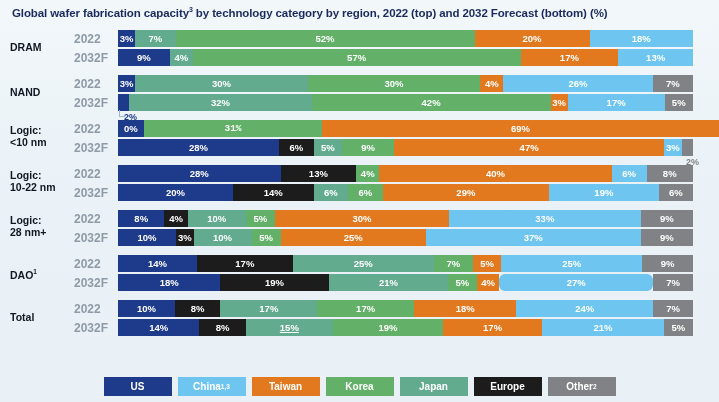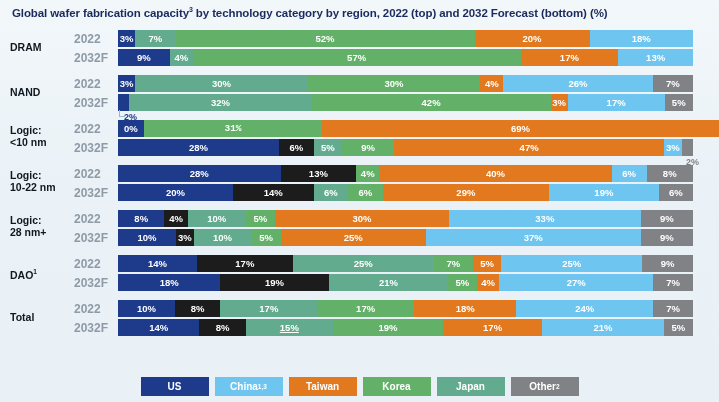--- a/index.html
+++ b/index.html
@@ -233,21 +233,21 @@
           </div>
         </div>
         <div class="row" style="position: absolute; left: 0px; right: 0px; top: 19px;">
           <div class="yearlabel">2032F</div>
           <div class="bar">
             <div class="seg" style="background: rgb(30, 58, 138); width: 17.8218%; flex: 0 0 17.8218%;">18%</div>
             <div class="seg" style="background: rgb(28, 28, 28); width: 18.8119%; flex: 0 0 18.8119%;">19%</div>
             <div class="seg" style="background: rgb(98, 171, 143); width: 20.7921%; flex: 0 0 20.7921%;">21%</div>
             <div class="seg" style="background: rgb(99, 177, 104); width: 4.9505%; flex: 0 0 4.9505%;">5%</div>
             <div class="seg" style="background: rgb(226, 121, 31); width: 3.9604%; flex: 0 0 3.9604%;">4%</div>
-            <div class="seg" style="background: rgb(110, 198, 240); width: 26.7327%; flex: 0 0 26.7327%;">27%</div>
+            <div class="seg" style="background: rgb(110, 198, 240); width: 26.7327%; flex: 0 0 26.7327%; border-radius: 6px;">27%</div>
             <div class="seg" style="background: rgb(128, 130, 133); width: 6.93069%; flex: 0 0 6.93069%;">7%</div>
           </div>
         </div>
       </div>
       <div class="group" style="position: absolute; left: 0px; right: 0px; top: 270px; height: 36px;">
         <div class="grouplabel" style="top: 11px;">
           <div>Total</div>
         </div>
         <div class="row" style="position: absolute; left: 0px; right: 0px; top: 0px;">
           <div class="yearlabel">2022</div>
@@ -286,19 +286,22 @@
       </div>
       <div class="legitem" style="background: rgb(226, 121, 31); align-items: center;">
         <span>Taiwan</span>
       </div>
       <div class="legitem" style="background: rgb(99, 177, 104);">
         <span>Korea</span>
       </div>
       <div class="legitem" style="background: rgb(98, 171, 143);">
         <span>Japan</span>
       </div>
+      <div class="legitem" style="background: rgb(28, 28, 28);">
+        <span>Europe</span>
+      </div>
       <div class="legitem" style="background: rgb(128, 130, 133);">
         <span>Other</span>
         <sup>2</sup>
       </div>
     </div>
 
 </div>
 
 </body></html>

